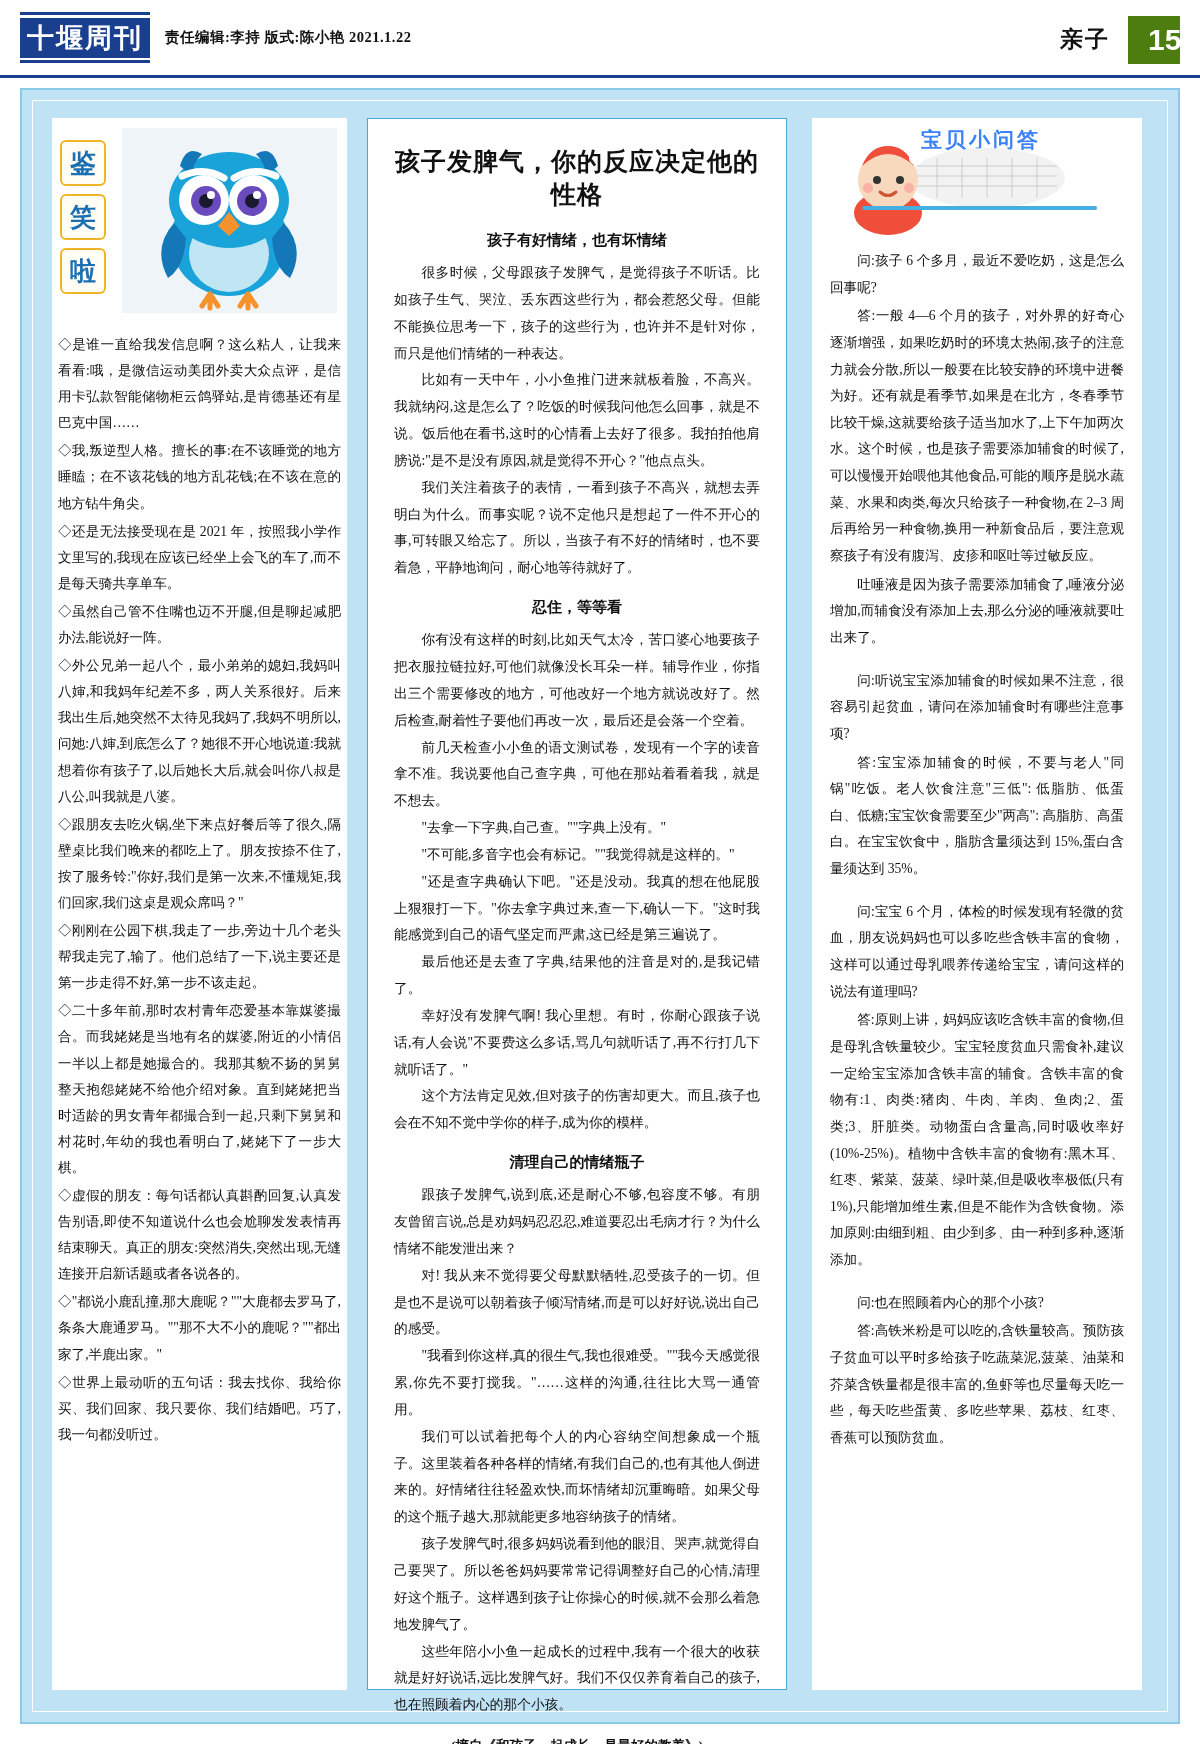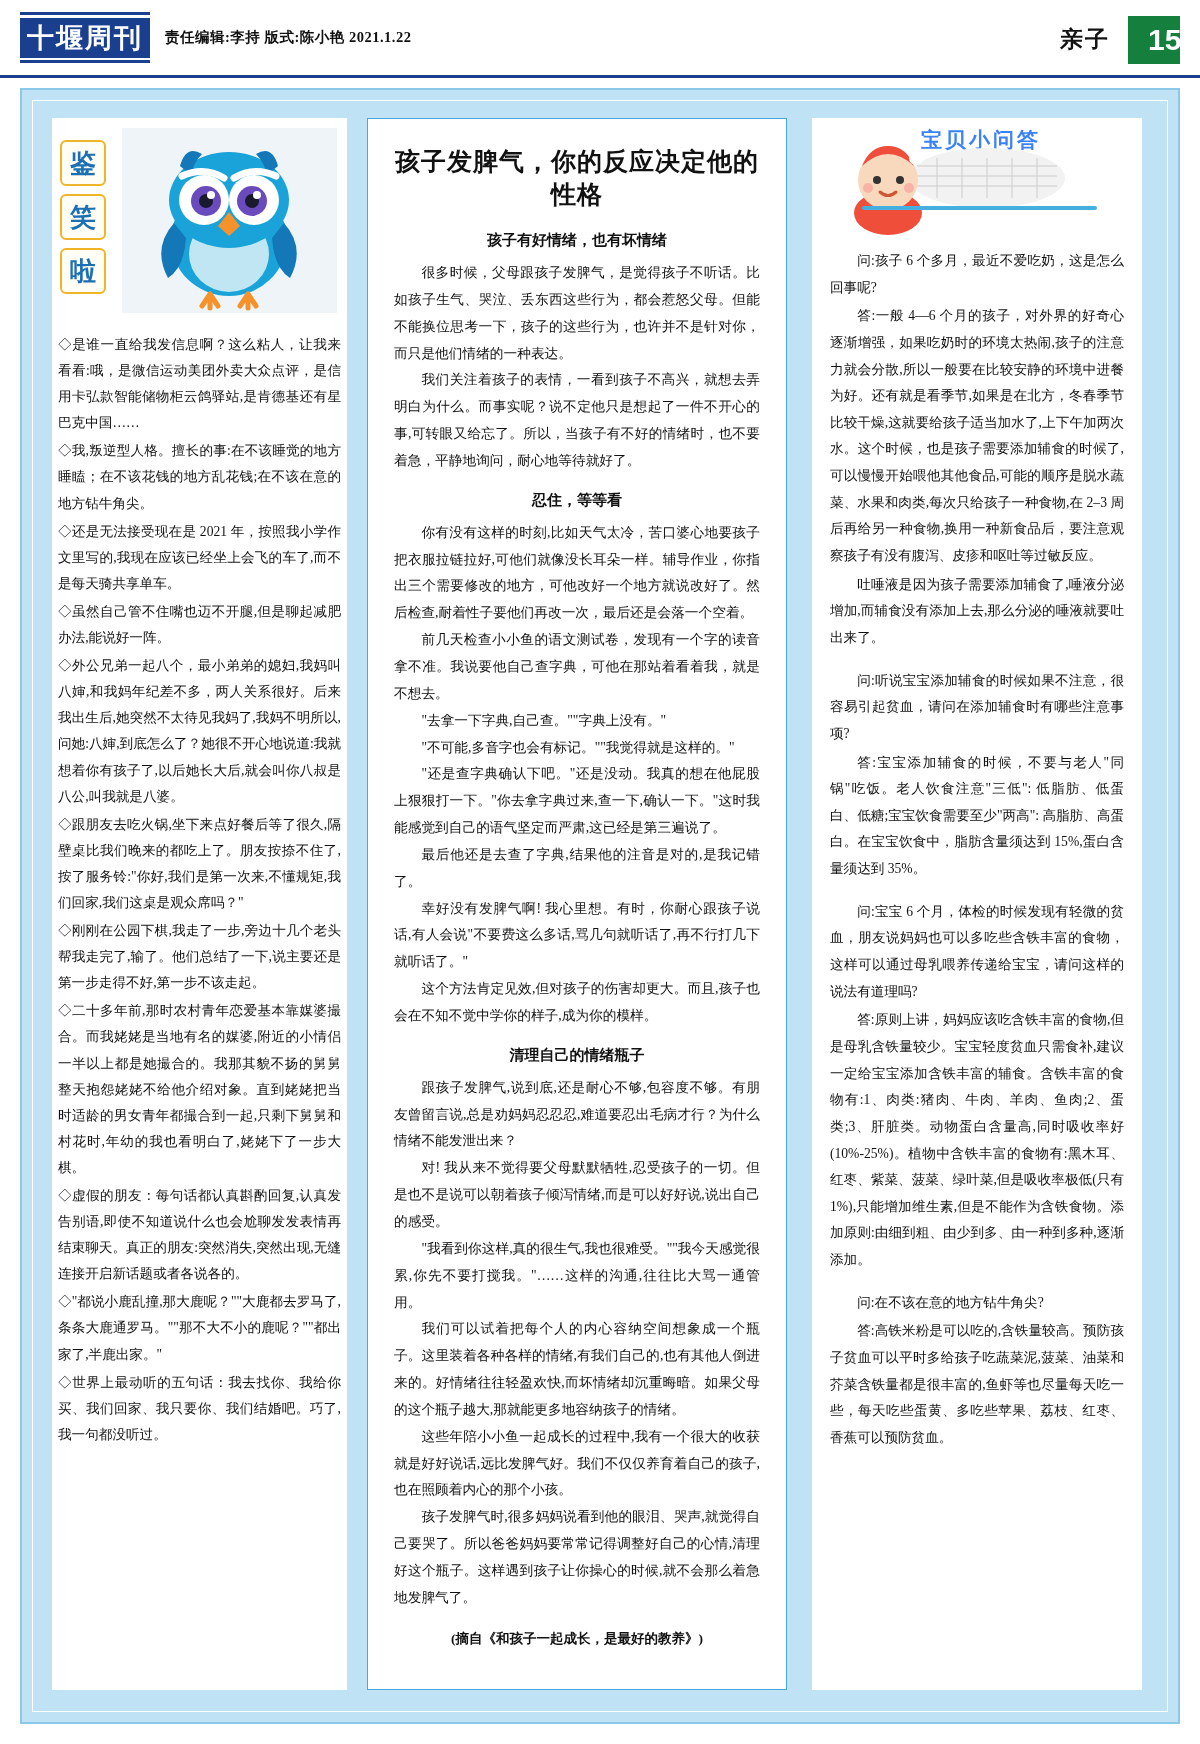--- a/index.html
+++ b/index.html
@@ -33,21 +33,21 @@
     position:absolute; left:165px; top:28px;
     font-size:14.5px; font-weight:bold; color:#111; letter-spacing:0.5px;
     font-family:"Liberation Serif", serif;
   }
   .mast-section {
     position:absolute; right:90px; top:24px;
     font-size:23px; font-weight:bold; letter-spacing:2px;
   }
   .mast-page {
     position:absolute; right:20px; top:16px; width:52px; height:48px;
-    background:#15803d; color:#fff; font-size:30px; font-weight:bold;
+    background:#4d7c0f; color:#fff; font-size:30px; font-weight:bold;
     text-align:center; line-height:48px; font-family:"Liberation Sans", sans-serif;padding-left:20px;
   }
 
   
   #page-frame {
     position:absolute; left:20px; top:88px; width:1160px; height:1636px;
     background:#bfe2f5;
     border:2px solid #8cc9e8;
   }
   #page-inner {
@@ -187,20 +187,21 @@
     </div>
   </div>
 
   <div class="col" id="col-mid">
     <div class="mid-pad">
       <div class="headline">孩子发脾气，你的反应决定他的性格</div>
 
       <div class="subhead">孩子有好情绪，也有坏情绪</div>
       <div class="mtext">
         <p>很多时候，父母跟孩子发脾气，是觉得孩子不听话。比如孩子生气、哭泣、丢东西这些行为，都会惹怒父母。但能不能换位思考一下，孩子的这些行为，也许并不是针对你，而只是他们情绪的一种表达。</p>
+        <p>比如有一天中午，小小鱼推门进来就板着脸，不高兴。我就纳闷,这是怎么了？吃饭的时候我问他怎么回事，就是不说。饭后他在看书,这时的心情看上去好了很多。我拍拍他肩膀说:"是不是没有原因,就是觉得不开心？"他点点头。</p>
         <p>我们关注着孩子的表情，一看到孩子不高兴，就想去弄明白为什么。而事实呢？说不定他只是想起了一件不开心的事,可转眼又给忘了。所以，当孩子有不好的情绪时，也不要着急，平静地询问，耐心地等待就好了。</p>
       </div>
 
       <div class="subhead">忍住，等等看</div>
       <div class="mtext">
         <p>你有没有这样的时刻,比如天气太冷，苦口婆心地要孩子把衣服拉链拉好,可他们就像没长耳朵一样。辅导作业，你指出三个需要修改的地方，可他改好一个地方就说改好了。然后检查,耐着性子要他们再改一次，最后还是会落一个空着。</p>
         <p>前几天检查小小鱼的语文测试卷，发现有一个字的读音拿不准。我说要他自己查字典，可他在那站着看着我，就是不想去。</p>
         <p>"去拿一下字典,自己查。""字典上没有。"</p>
         <p>"不可能,多音字也会有标记。""我觉得就是这样的。"</p>
         <p>"还是查字典确认下吧。"还是没动。我真的想在他屁股上狠狠打一下。"你去拿字典过来,查一下,确认一下。"这时我能感觉到自己的语气坚定而严肃,这已经是第三遍说了。</p>
@@ -208,22 +209,22 @@
         <p>幸好没有发脾气啊! 我心里想。有时，你耐心跟孩子说话,有人会说"不要费这么多话,骂几句就听话了,再不行打几下就听话了。"</p>
         <p>这个方法肯定见效,但对孩子的伤害却更大。而且,孩子也会在不知不觉中学你的样子,成为你的模样。</p>
       </div>
 
       <div class="subhead">清理自己的情绪瓶子</div>
       <div class="mtext">
         <p>跟孩子发脾气,说到底,还是耐心不够,包容度不够。有朋友曾留言说,总是劝妈妈忍忍忍,难道要忍出毛病才行？为什么情绪不能发泄出来？</p>
         <p>对! 我从来不觉得要父母默默牺牲,忍受孩子的一切。但是也不是说可以朝着孩子倾泻情绪,而是可以好好说,说出自己的感受。</p>
         <p>"我看到你这样,真的很生气,我也很难受。""我今天感觉很累,你先不要打搅我。"……这样的沟通,往往比大骂一通管用。</p>
         <p>我们可以试着把每个人的内心容纳空间想象成一个瓶子。这里装着各种各样的情绪,有我们自己的,也有其他人倒进来的。好情绪往往轻盈欢快,而坏情绪却沉重晦暗。如果父母的这个瓶子越大,那就能更多地容纳孩子的情绪。</p>
+        <p>孩子发脾气时,很多妈妈说看到他的眼泪、哭声,就觉得自己要哭了。所以爸爸妈妈要常常记得调整好自己的心情,清理好这个瓶子。这样遇到孩子让你操心的时候,就不会那么着急地发脾气了。</p>
         <p>这些年陪小小鱼一起成长的过程中,我有一个很大的收获就是好好说话,远比发脾气好。我们不仅仅养育着自己的孩子,也在照顾着内心的那个小孩。</p>
-        <p>孩子发脾气时,很多妈妈说看到他的眼泪、哭声,就觉得自己要哭了。所以爸爸妈妈要常常记得调整好自己的心情,清理好这个瓶子。这样遇到孩子让你操心的时候,就不会那么着急地发脾气了。</p>
       </div>
 
       <div class="source">(摘自《和孩子一起成长，是最好的教养》)</div>
     </div>
   </div>
 
   <div class="col" id="col-right">
     <div class="rt-banner">
       <div class="rt-title">宝贝小问答</div>
       <svg viewBox="0 0 330 120" width="330" height="120" style="position:absolute;left:0;top:0" aria-hidden="true">
@@ -251,17 +252,17 @@
       <p class="q">问:孩子 6 个多月，最近不爱吃奶，这是怎么回事呢?</p>
       <p>答:一般 4—6 个月的孩子，对外界的好奇心逐渐增强，如果吃奶时的环境太热闹,孩子的注意力就会分散,所以一般要在比较安静的环境中进餐为好。还有就是看季节,如果是在北方，冬春季节比较干燥,这就要给孩子适当加水了,上下午加两次水。这个时候，也是孩子需要添加辅食的时候了,可以慢慢开始喂他其他食品,可能的顺序是脱水蔬菜、水果和肉类,每次只给孩子一种食物,在 2–3 周后再给另一种食物,换用一种新食品后，要注意观察孩子有没有腹泻、皮疹和呕吐等过敏反应。</p>
       <p>吐唾液是因为孩子需要添加辅食了,唾液分泌增加,而辅食没有添加上去,那么分泌的唾液就要吐出来了。</p>
       <div class="gap"></div>
       <p class="q">问:听说宝宝添加辅食的时候如果不注意，很容易引起贫血，请问在添加辅食时有哪些注意事项?</p>
       <p>答:宝宝添加辅食的时候，不要与老人"同锅"吃饭。老人饮食注意"三低": 低脂肪、低蛋白、低糖;宝宝饮食需要至少"两高": 高脂肪、高蛋白。在宝宝饮食中，脂肪含量须达到 15%,蛋白含量须达到 35%。</p>
       <div class="gap"></div>
       <p class="q">问:宝宝 6 个月，体检的时候发现有轻微的贫血，朋友说妈妈也可以多吃些含铁丰富的食物，这样可以通过母乳喂养传递给宝宝，请问这样的说法有道理吗?</p>
       <p>答:原则上讲，妈妈应该吃含铁丰富的食物,但是母乳含铁量较少。宝宝轻度贫血只需食补,建议一定给宝宝添加含铁丰富的辅食。含铁丰富的食物有:1、肉类:猪肉、牛肉、羊肉、鱼肉;2、蛋类;3、肝脏类。动物蛋白含量高,同时吸收率好(10%-25%)。植物中含铁丰富的食物有:黑木耳、红枣、紫菜、菠菜、绿叶菜,但是吸收率极低(只有 1%),只能增加维生素,但是不能作为含铁食物。添加原则:由细到粗、由少到多、由一种到多种,逐渐添加。</p>
       <div class="gap"></div>
-      <p class="q">问:在不该在意的地方钻牛角尖?</p>
+      <p class="q">问:也在照顾着内心的那个小孩?</p>
       <p>答:高铁米粉是可以吃的,含铁量较高。预防孩子贫血可以平时多给孩子吃蔬菜泥,菠菜、油菜和芥菜含铁量都是很丰富的,鱼虾等也尽量每天吃一些，每天吃些蛋黄、多吃些苹果、荔枝、红枣、香蕉可以预防贫血。</p>
     </div>
   </div>
 </div>
 
 </body></html>

